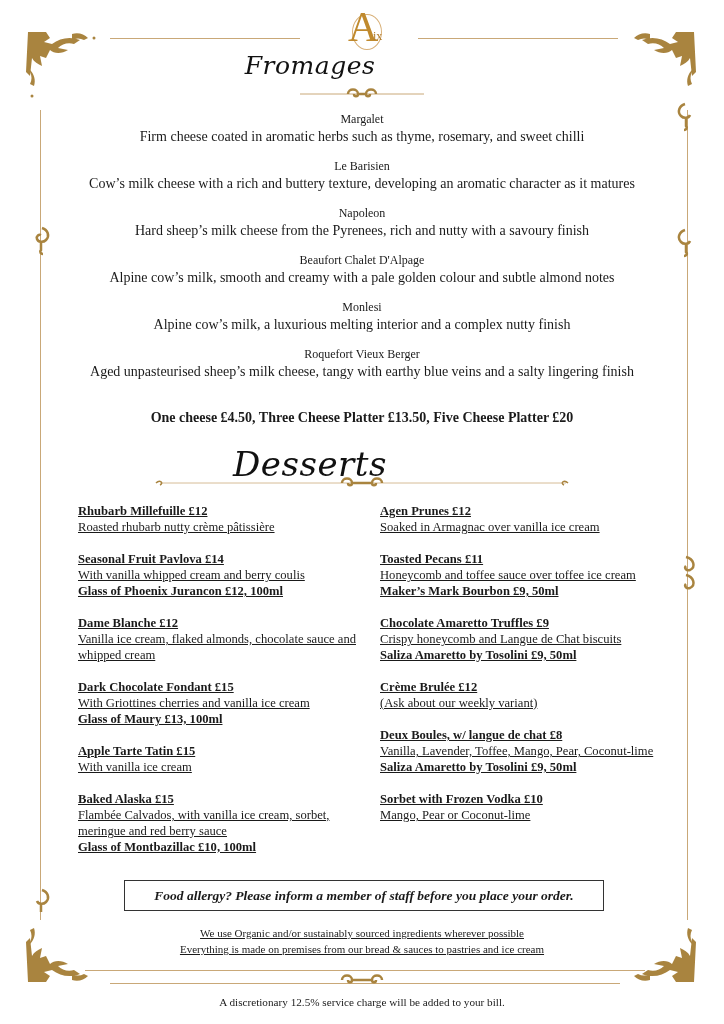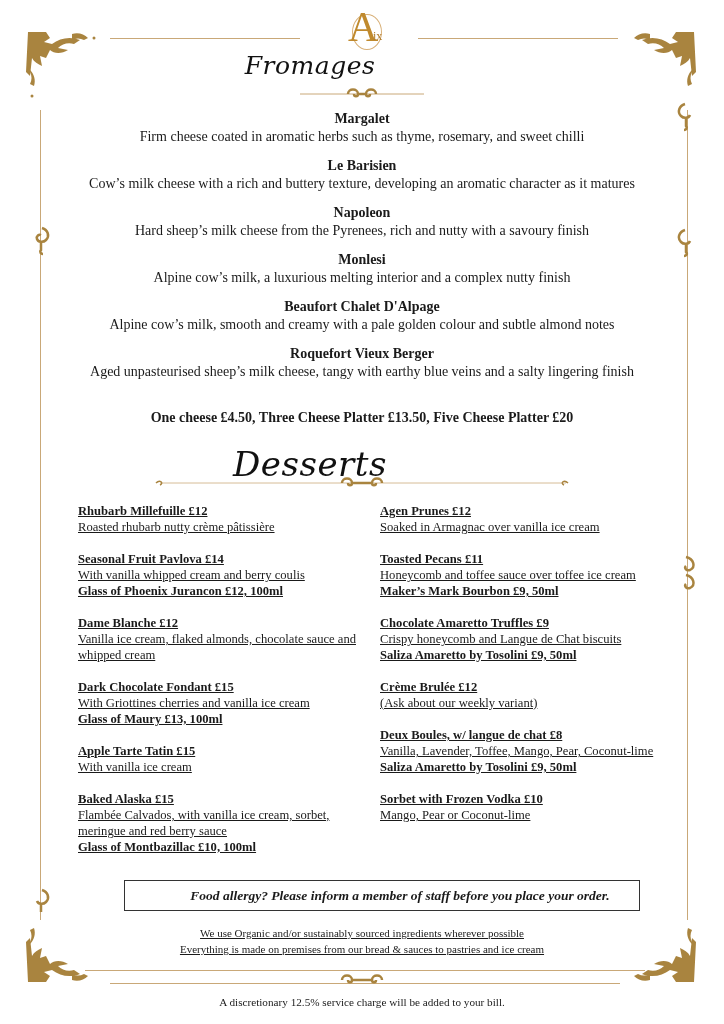--- a/index.html
+++ b/index.html
@@ -29,33 +29,33 @@
 
     .section-title { position: absolute; left: 0; width: 620px; text-align: center;
                      font-family: "DejaVu Serif", serif; font-style: italic; font-size: 25px; color: #111; letter-spacing: 0.5px; }
     .title-fromages { top: 51px; }
     .title-desserts { top: 444px; font-size: 34px; }
     .divider { position: absolute; height: 16px; }
     .divider svg { width: 100%; height: 100%; }
 
     .cheese-list { position: absolute; left: 60px; top: 110px; width: 604px; text-align: center; }
     .cheese { margin-bottom: 11px; }
-    .cheese .name { font-weight: bold; font-size: 14px; line-height: 18px; }
+    .cheese .name { font-weight: normal; font-size: 12px; line-height: 18px; }
     .cheese .desc { font-size: 14px; line-height: 18px; }
     .prices { position: absolute; left: 60px; top: 410px; width: 604px; text-align: center; font-weight: bold; font-size: 14px; }
 
     .col { position: absolute; top: 503px; width: 290px; font-size: 12.6px; line-height: 16px; text-decoration: underline; }
     .col-left { left: 78px; }
     .col-right { left: 380px; }
     .dessert { margin-bottom: 16px; }
     .dessert .dname, .dessert .pairing { font-weight: bold; }
 
     .allergy-box { position: absolute; left: 124px; top: 880px; width: 478px; height: 29px;
                    border: 1px solid #333; display: flex; align-items: center; justify-content: center;
-                   font-weight: bold; font-style: italic; font-size: 13.5px; padding-left: 36px; }
+                   font-weight: bold; font-style: italic; font-size: 13.5px; }
     .footnotes { position: absolute; left: 80px; top: 925px; width: 564px; text-align: center; font-size: 11px; line-height: 16px; text-decoration: underline; }
     .service { position: absolute; left: 80px; top: 996px; width: 564px; text-align: center; font-size: 11.2px; }
   </style>
 </head>
 <body>
 
 <div class="gold-line v-left"></div>
 <div class="gold-line v-right"></div>
 <div class="gold-line h-top-l"></div>
 <div class="gold-line h-top-r"></div>
@@ -148,26 +148,26 @@
   </div>
   <div class="cheese">
     <div class="name">Le Barisien</div>
     <div class="desc">Cow’s milk cheese with a rich and buttery texture, developing an aromatic character as it matures</div>
   </div>
   <div class="cheese">
     <div class="name">Napoleon</div>
     <div class="desc">Hard sheep’s milk cheese from the Pyrenees, rich and nutty with a savoury finish</div>
   </div>
   <div class="cheese">
+    <div class="name">Beaufort Chalet D'Alpage</div>
+    <div class="desc">Alpine cow’s milk, smooth and creamy with a pale golden colour and subtle almond notes</div>
+  </div>
+  <div class="cheese">
     <div class="name">Monlesi</div>
     <div class="desc">Alpine cow’s milk, a luxurious melting interior and a complex nutty finish</div>
-  </div>
-  <div class="cheese">
-    <div class="name">Beaufort Chalet D'Alpage</div>
-    <div class="desc">Alpine cow’s milk, smooth and creamy with a pale golden colour and subtle almond notes</div>
   </div>
   <div class="cheese">
     <div class="name">Roquefort Vieux Berger</div>
     <div class="desc">Aged unpasteurised sheep’s milk cheese, tangy with earthy blue veins and a salty lingering finish</div>
   </div>
 </div>
 <div class="prices">One cheese £4.50, Three Cheese Platter £13.50, Five Cheese Platter £20</div>
 
 <div class="section-title title-desserts">Desserts</div>
 <div class="divider" style="left:146px; top:474px; width:432px;">

